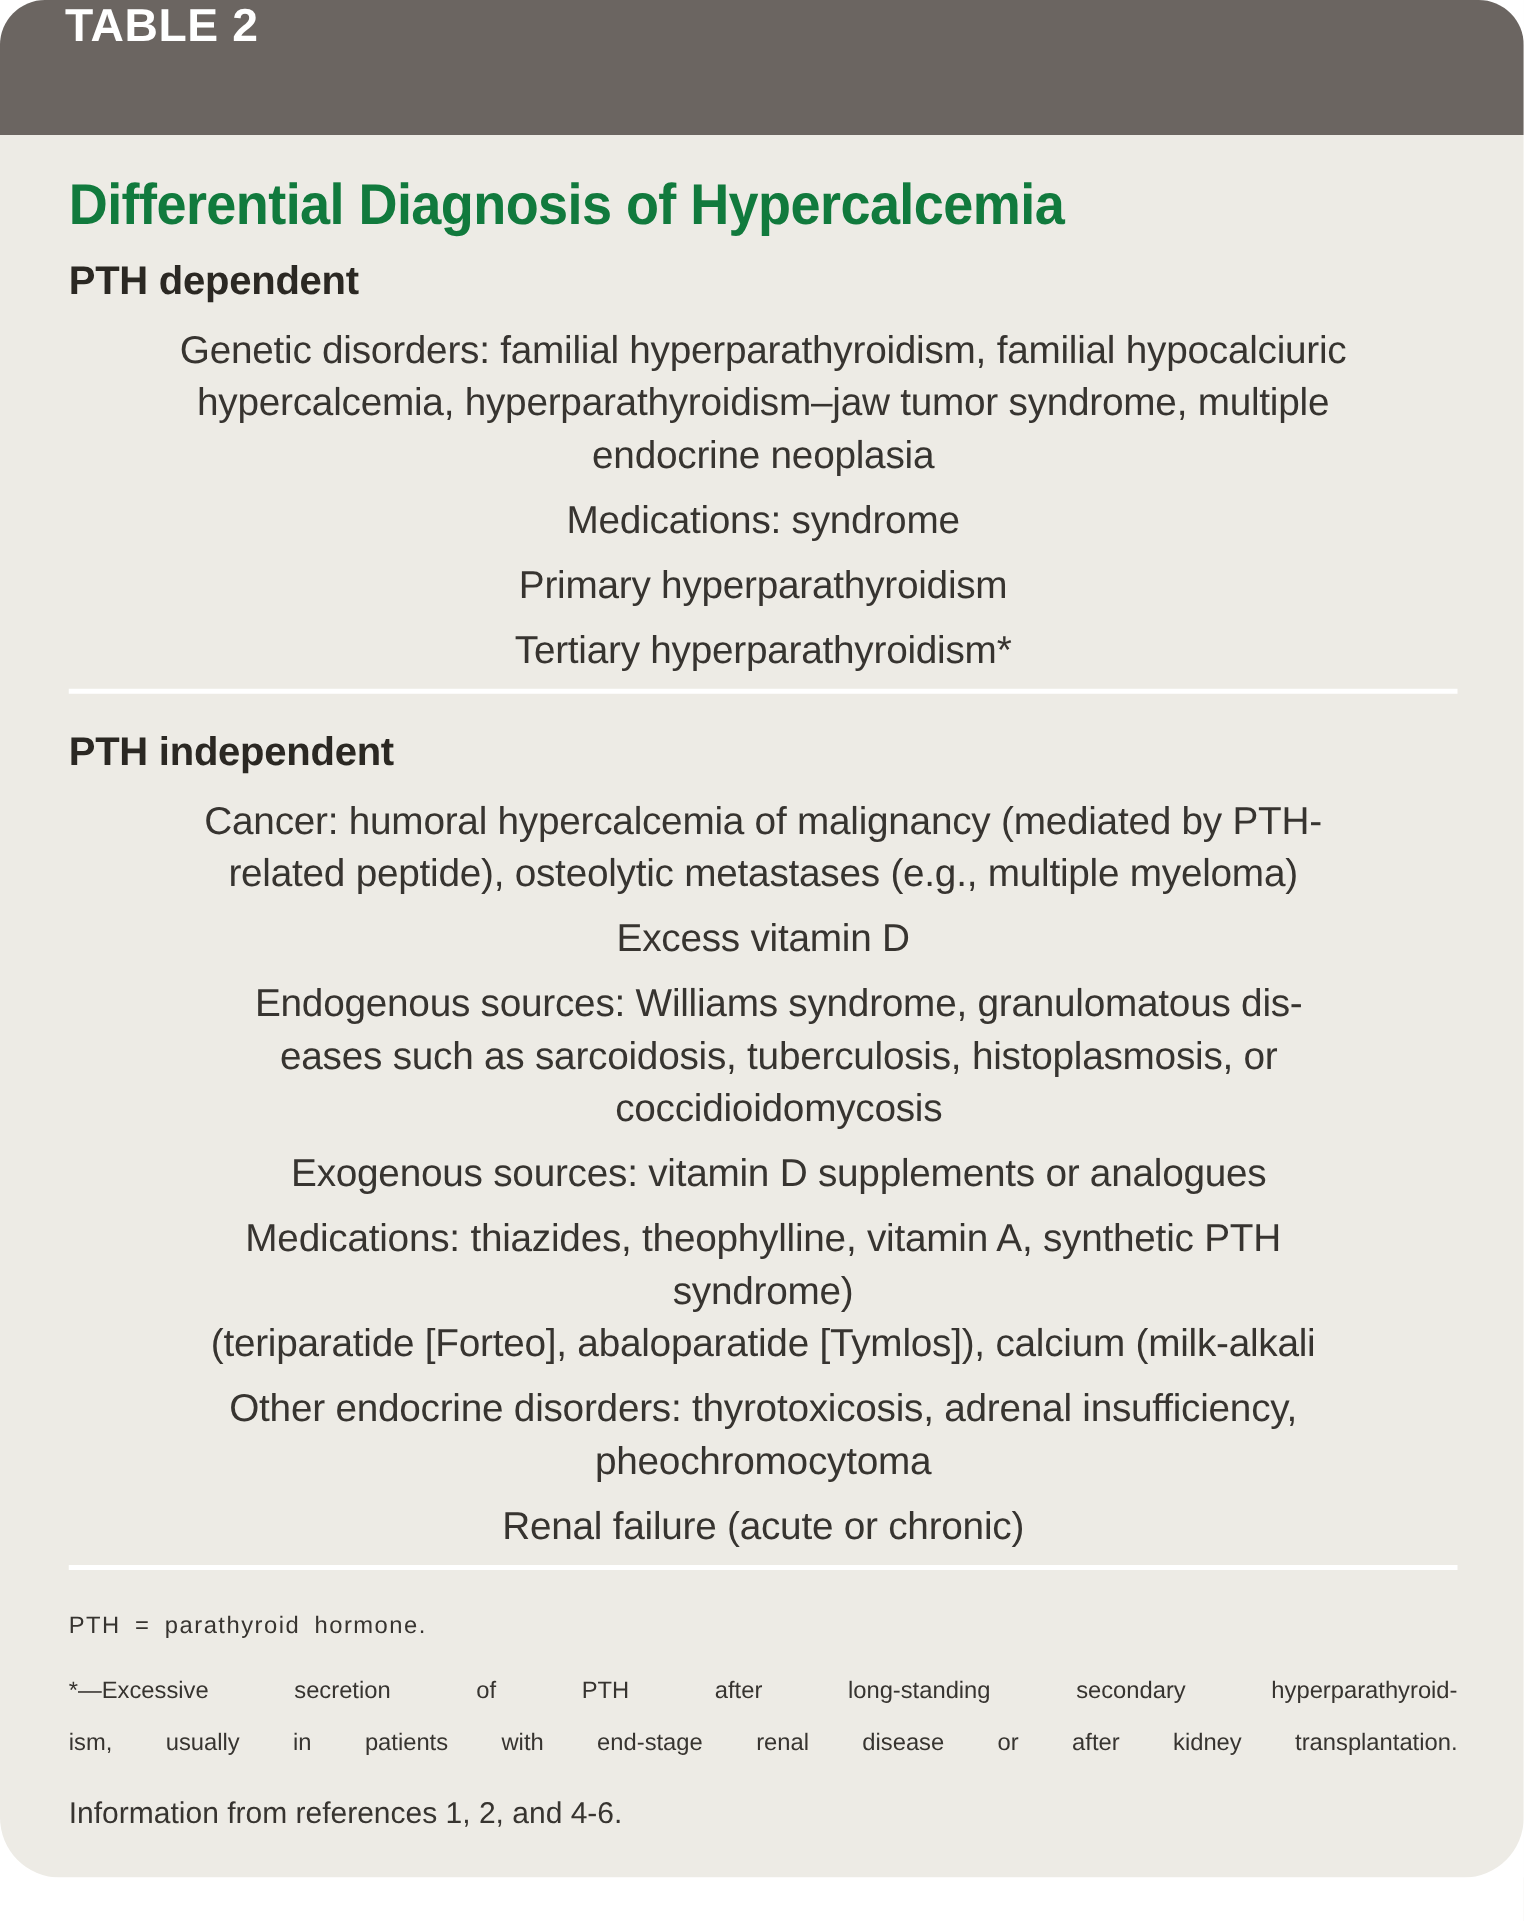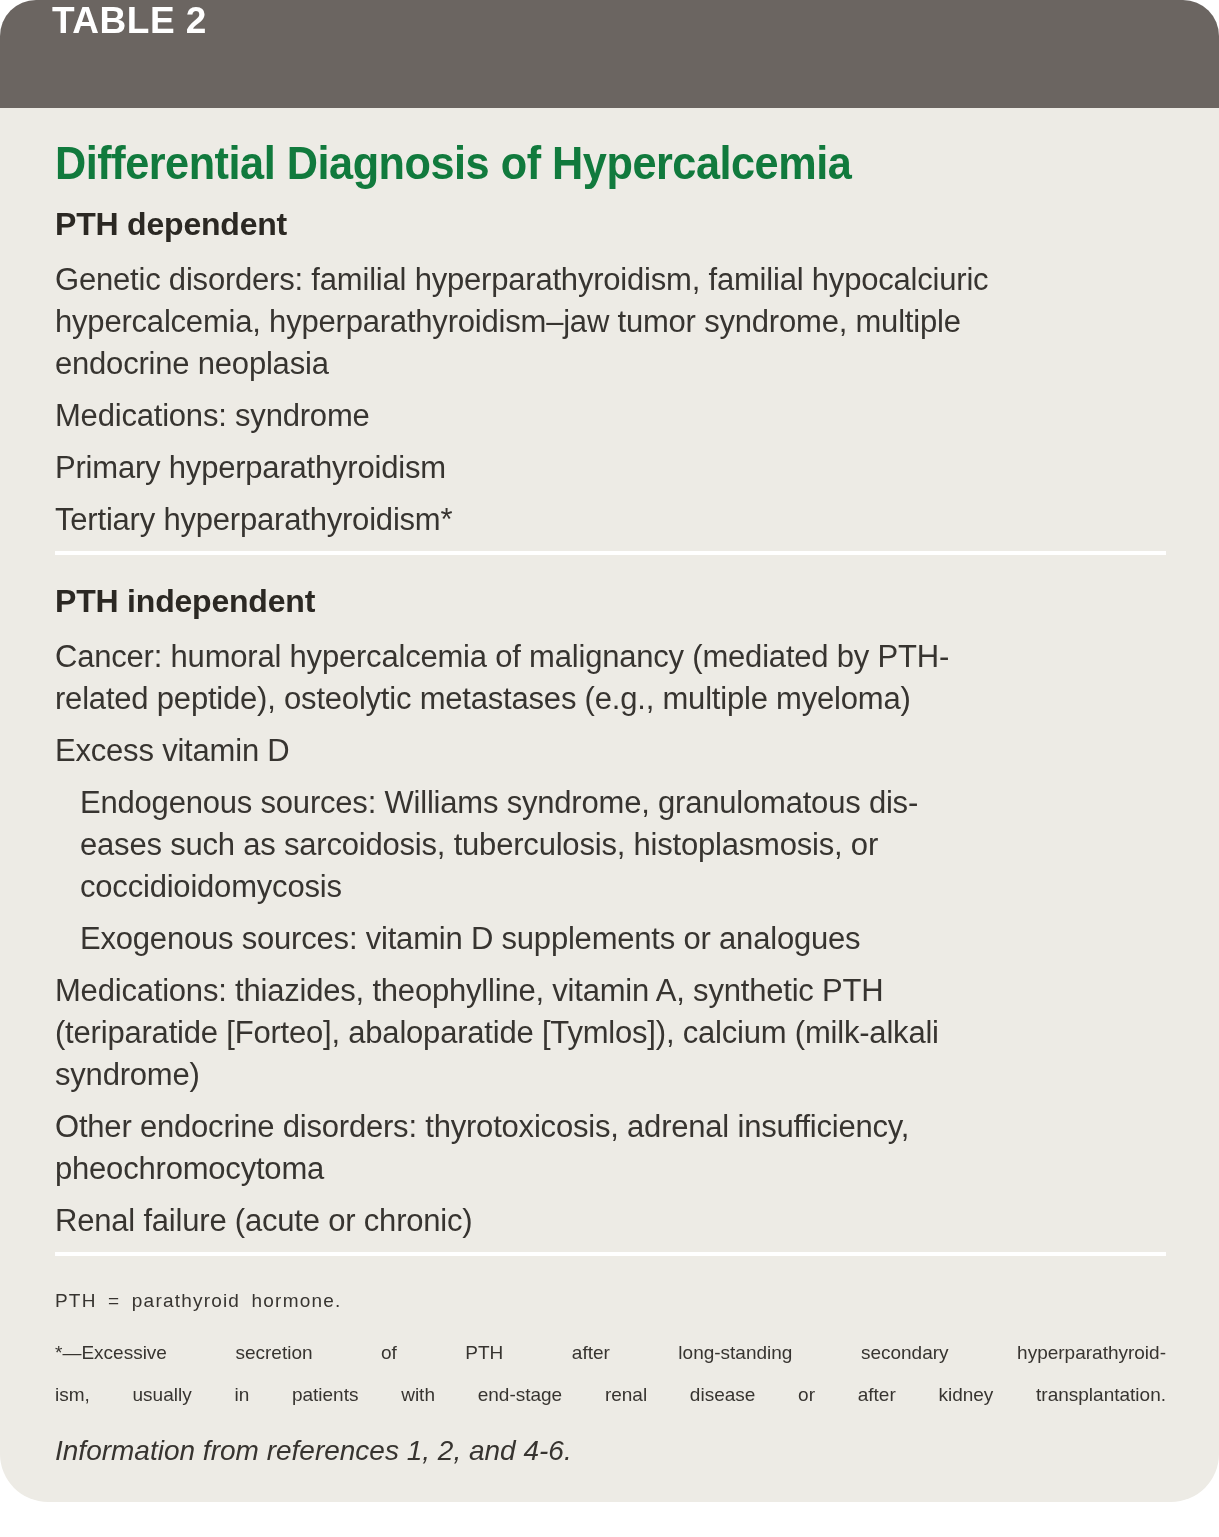--- a/index.html
+++ b/index.html
@@ -49,41 +49,40 @@
   }
 
   .item {
     font-size:31px;
     line-height:42px;
     color:#373430;
     margin:0 0 10px 0;
     letter-spacing:-0.2px;
   }
   .item.indent { padding-left:25px; }
-  .line { display:block; white-space:nowrap; }
+  .line { display:block; white-space:nowrap;text-align:center; }
 
   .divider {
     border:none;
     height:4px;
     background:#ffffff;
     margin:8px 0 28px 0;
   }
   .divider.second { margin:10px 0 24px 0; }
 
   .footnote {
     font-size:19px;
     line-height:42px;
     color:#373430;
     margin:0 0 10px 0;
   }
   .footnote.abbr { letter-spacing:1.2px; word-spacing:5px; }
   .jline { display:block; text-align:justify; text-align-last:justify; white-space:normal; }
   .footnote.source {
-    font-style:italic;
-    font-size:28px;
+    font-size:24px;
     margin:14px 0 0 0;
   }
 </style>
 </head>
 <body>
 
 <div class="card">
 
   <div class="card-header">
     <span class="table-label">TABLE 2</span>
@@ -131,22 +130,22 @@
       <span class="line">eases such as sarcoidosis, tuberculosis, histoplasmosis, or</span>
       <span class="line">coccidioidomycosis</span>
     </p>
 
     <p class="item indent">
       <span class="line">Exogenous sources: vitamin D supplements or analogues</span>
     </p>
 
     <p class="item">
       <span class="line">Medications: thiazides, theophylline, vitamin A, synthetic PTH</span>
+      <span class="line">syndrome)</span>
       <span class="line">(teriparatide [Forteo], abaloparatide [Tymlos]), calcium (milk-alkali</span>
-      <span class="line">syndrome)</span>
     </p>
 
     <p class="item">
       <span class="line">Other endocrine disorders: thyrotoxicosis, adrenal insufficiency,</span>
       <span class="line">pheochromocytoma</span>
     </p>
 
     <p class="item">
       <span class="line">Renal failure (acute or chronic)</span>
     </p>

